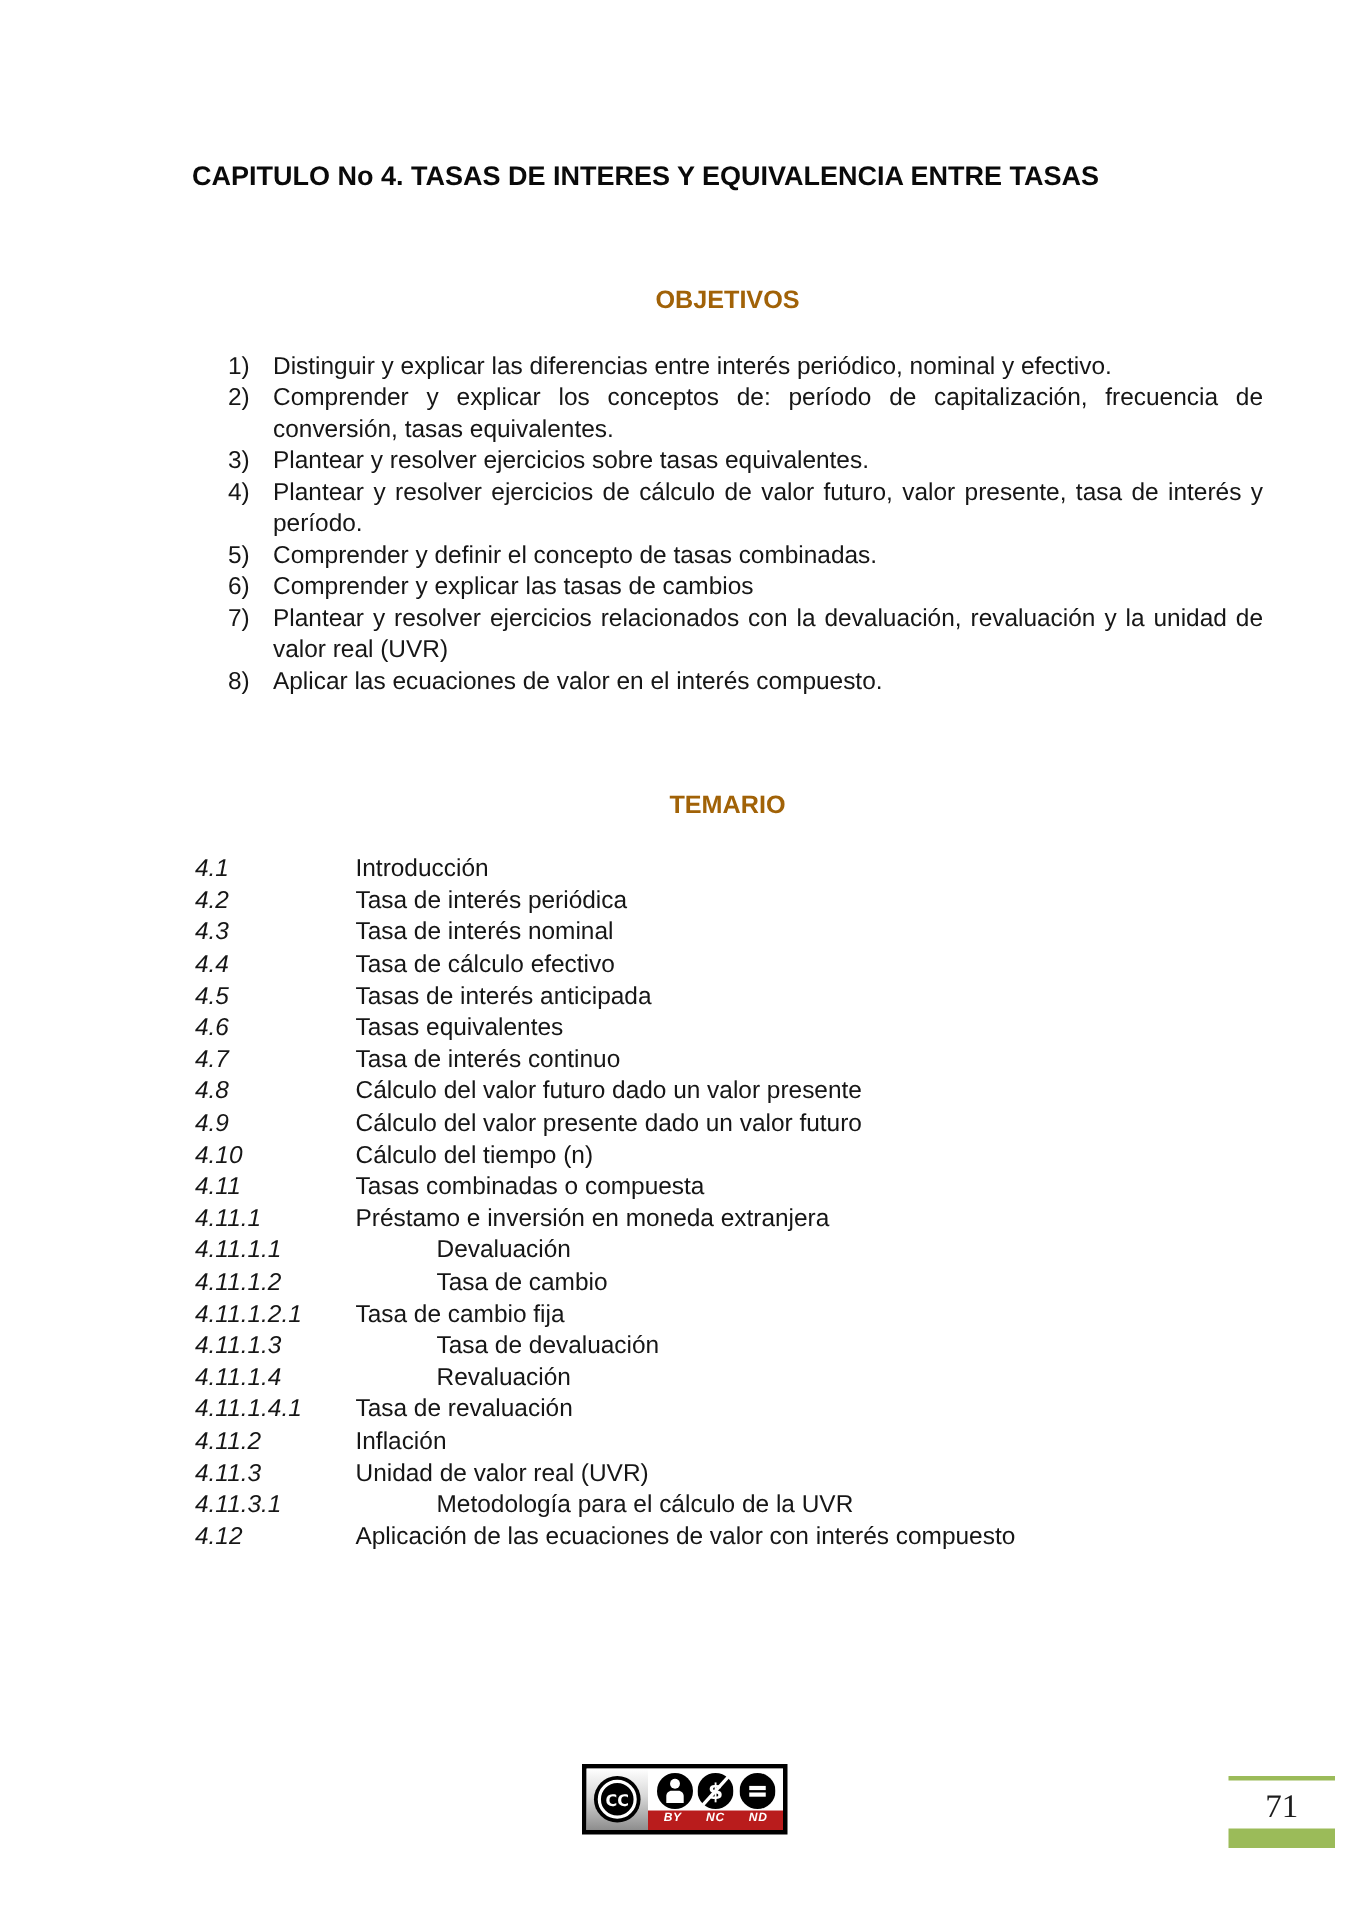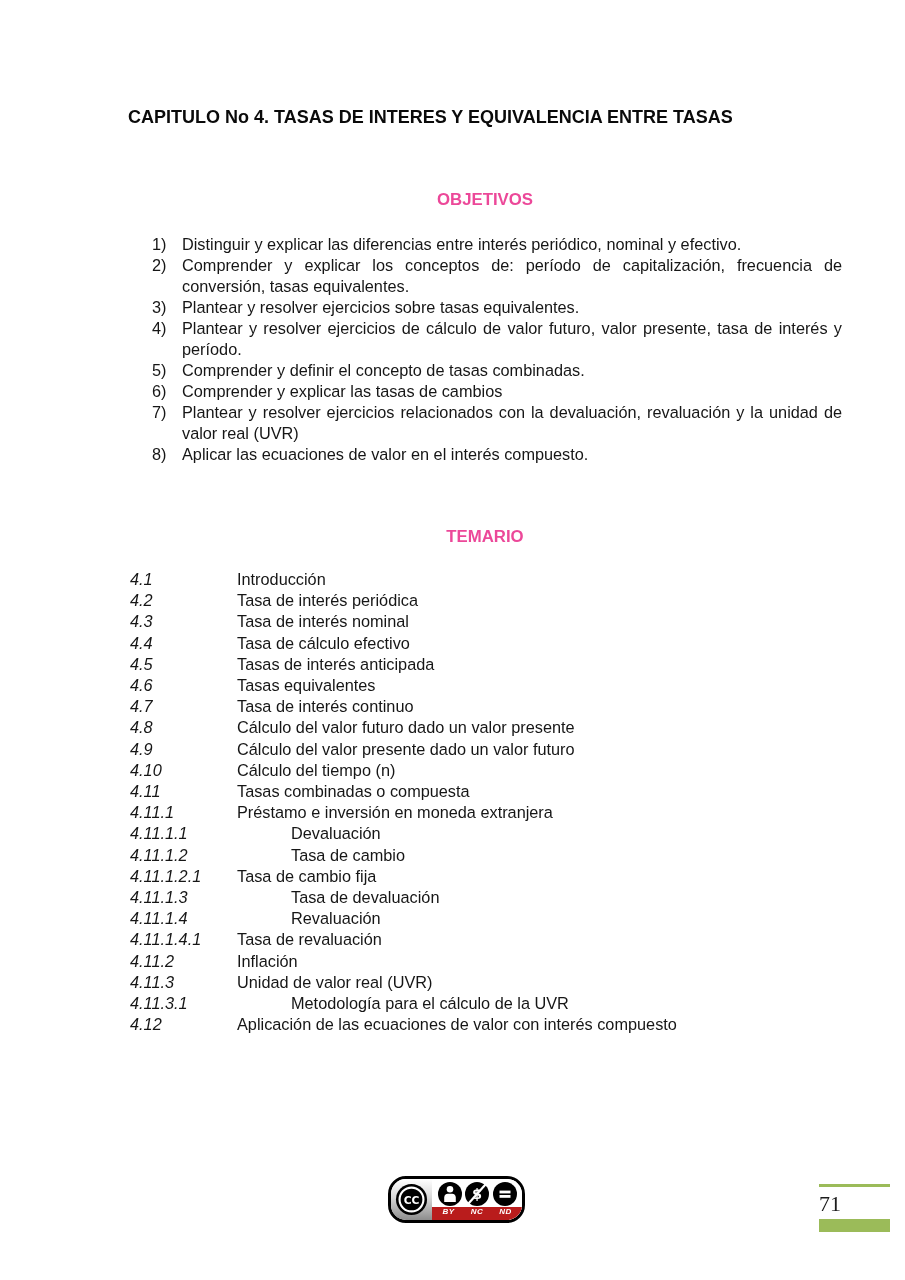--- a/index.html
+++ b/index.html
@@ -21,21 +21,21 @@
     left:128px; top:107px; width:718px;
     font-size:18px; font-weight:bold;
     color:#0a0a0a;
     white-space:nowrap;
   }
   .section-heading {
     position:absolute;
     left:128px; width:714px;
     text-align:center;
     font-size:16.8px; font-weight:bold;
-    color:#ec4899;
+    color:#a16207;
   }
   #objetivos-heading { top:190px; }
   #temario-heading   { top:527px; }
 
   .objectives {
     position:absolute;
     left:152px; top:234px; width:690px;
     font-size:16.3px; line-height:21px;
     color:#161616;
   }
@@ -51,21 +51,21 @@
   .tem-row   { display:flex; }
   .tem-num   { width:107px; flex:none;font-style:italic; }
   .tem-title.indent1 { padding-left:54px; }
 
   
   .cc-logo {
     position:absolute;
     left:388px; top:1176px;
     width:137px; height:47px;
     border:3px solid #000;
-    border-radius:18px;
+    border-radius:0;
     display:flex;
     overflow:hidden;
     background:#fff;
   }
   .cc-left {
     width:41px; flex:none;
     background:linear-gradient(180deg,#ffffff 0%,#d8d8d8 45%,#8d8d8d 100%);
     display:flex; align-items:center; justify-content:center;
   }
   .cc-right  { flex:1; display:flex; flex-direction:column; background:#fff; }
@@ -77,20 +77,21 @@
   }
   .cc-labels span { width:24px; text-align:center; }
 
   
   .page-num-block { position:absolute; left:819px; top:1184px; width:71px; }
   .pn-line { height:3px; margin-bottom:1px; }
   .pn-value {
     height:31px; line-height:31px;
     font-family:"Liberation Serif", serif;
     font-size:22px; color:#1c1c1c;
+    text-align:center;
   }
   .pn-bar { height:13px; }
 </style>
 </head>
 <body>
 
 <div class="page">
 
   <div class="doc-title">CAPITULO No 4. TASAS DE INTERES Y EQUIVALENCIA ENTRE TASAS</div>
 

